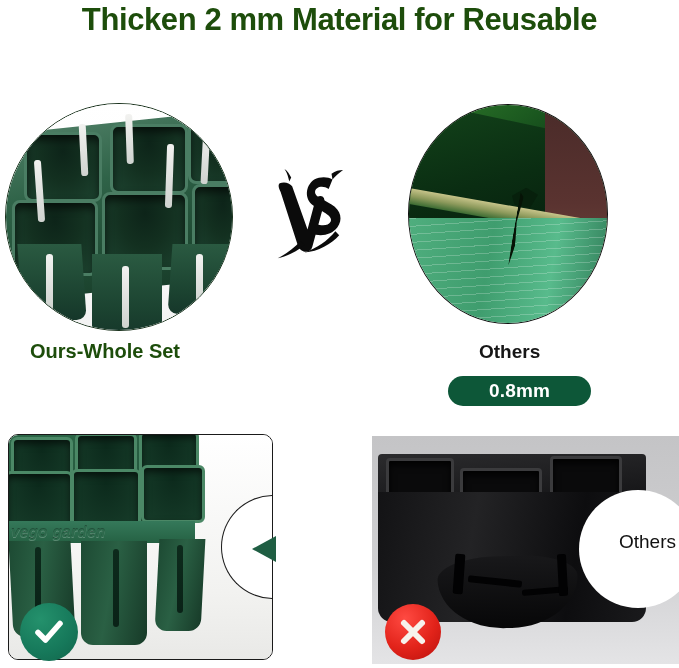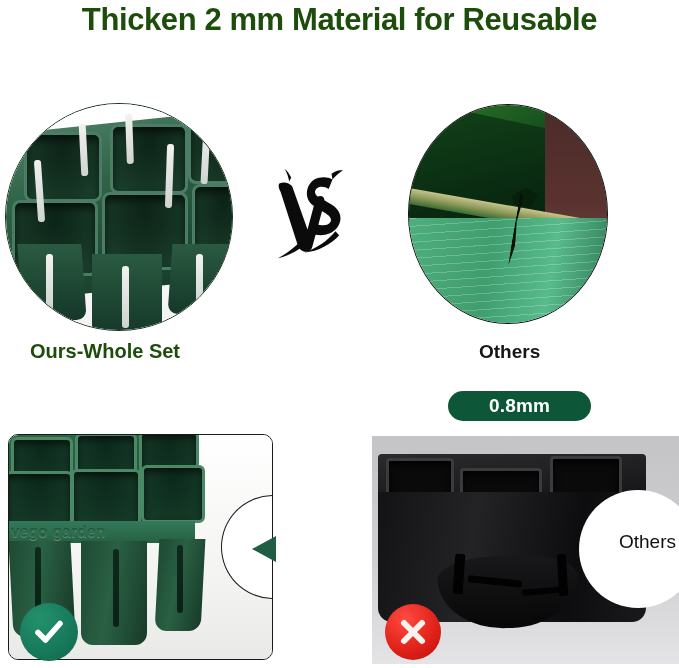--- a/index.html
+++ b/index.html
@@ -121,36 +121,36 @@
   }
   .label-others-top{
     position:absolute;left:479px;top:341px;
     font-size:19px;font-weight:bold;color:#161616;white-space:nowrap;
   }
 
   
   .badge-pill{
     position:absolute;left:448px;top:376px;width:143px;height:30px;
     background:#0d5738;border-radius:16px;
-    display:flex;align-items:center;justify-content:center;margin-top:15px;
+    display:flex;align-items:center;justify-content:center;
   }
   .badge-pill span{
     color:#ffffff;font-size:19px;font-weight:bold;letter-spacing:.2px;
   }
 
   
   .bottom-left-frame{
     position:absolute;left:8px;top:434px;width:265px;height:226px;
     border:1.5px solid #1a1a1a;
     border-radius:10px;
     box-sizing:border-box;
     overflow:hidden;
     background:#f6f6f4;
   }
-  .bl-photo{position:absolute;inset:0;overflow:hidden;}
+  .bl-photo{position:absolute;inset:0;overflow:hidden;font-style:italic;}
   .bl-bg{position:absolute;inset:0;background:linear-gradient(180deg,#ffffff,#f2f2f0 70%,#e9e9e7);}
   .bl-tray-top{
     position:absolute;left:-14px;top:-6px;width:200px;height:92px;
     background:linear-gradient(170deg,#2e6a4a,#1d4a33);
   }
   .bl-cell{
     position:absolute;border-radius:6px;
     background:radial-gradient(ellipse at 50% 20%,#0c2a1c,#14miss 0%,#173d2a 100%);
     background:radial-gradient(ellipse at 50% 20%,#0c2a1c 0%,#173d2a 100%);
     box-shadow:inset 0 4px 7px rgba(0,0,0,.6);

